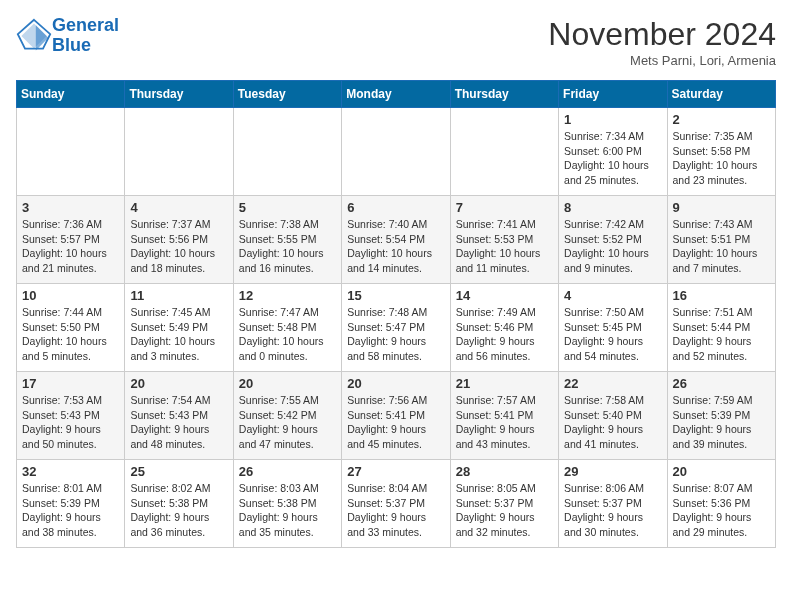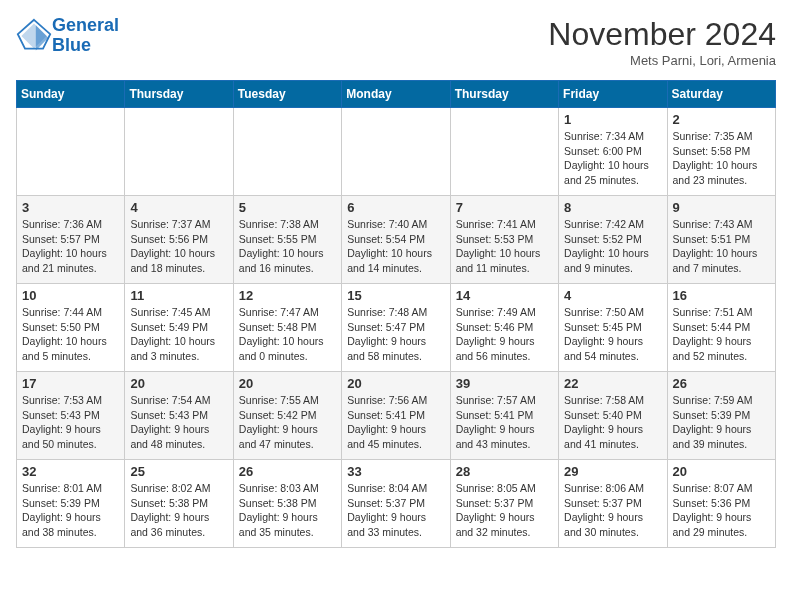--- a/index.html
+++ b/index.html
@@ -205,21 +205,21 @@
         </td>
         <td>
           <span class="day-num">20</span>
           <div class="day-info">Sunrise: 7:55 AM<br>Sunset: 5:42 PM<br>Daylight: 9 hours<br>and 47 minutes.</div>
         </td>
         <td>
           <span class="day-num">20</span>
           <div class="day-info">Sunrise: 7:56 AM<br>Sunset: 5:41 PM<br>Daylight: 9 hours<br>and 45 minutes.</div>
         </td>
         <td>
-          <span class="day-num">39</span>
+          <span class="day-num">21</span>
           <div class="day-info">Sunrise: 7:57 AM<br>Sunset: 5:41 PM<br>Daylight: 9 hours<br>and 43 minutes.</div>
         </td>
         <td>
           <span class="day-num">22</span>
           <div class="day-info">Sunrise: 7:58 AM<br>Sunset: 5:40 PM<br>Daylight: 9 hours<br>and 41 minutes.</div>
         </td>
         <td>
           <span class="day-num">26</span>
           <div class="day-info">Sunrise: 7:59 AM<br>Sunset: 5:39 PM<br>Daylight: 9 hours<br>and 39 minutes.</div>
         </td>
@@ -231,21 +231,21 @@
         </td>
         <td>
           <span class="day-num">25</span>
           <div class="day-info">Sunrise: 8:02 AM<br>Sunset: 5:38 PM<br>Daylight: 9 hours<br>and 36 minutes.</div>
         </td>
         <td>
           <span class="day-num">26</span>
           <div class="day-info">Sunrise: 8:03 AM<br>Sunset: 5:38 PM<br>Daylight: 9 hours<br>and 35 minutes.</div>
         </td>
         <td>
-          <span class="day-num">33</span>
+          <span class="day-num">27</span>
           <div class="day-info">Sunrise: 8:04 AM<br>Sunset: 5:37 PM<br>Daylight: 9 hours<br>and 33 minutes.</div>
         </td>
         <td>
           <span class="day-num">28</span>
           <div class="day-info">Sunrise: 8:05 AM<br>Sunset: 5:37 PM<br>Daylight: 9 hours<br>and 32 minutes.</div>
         </td>
         <td>
           <span class="day-num">29</span>
           <div class="day-info">Sunrise: 8:06 AM<br>Sunset: 5:37 PM<br>Daylight: 9 hours<br>and 30 minutes.</div>
         </td>

